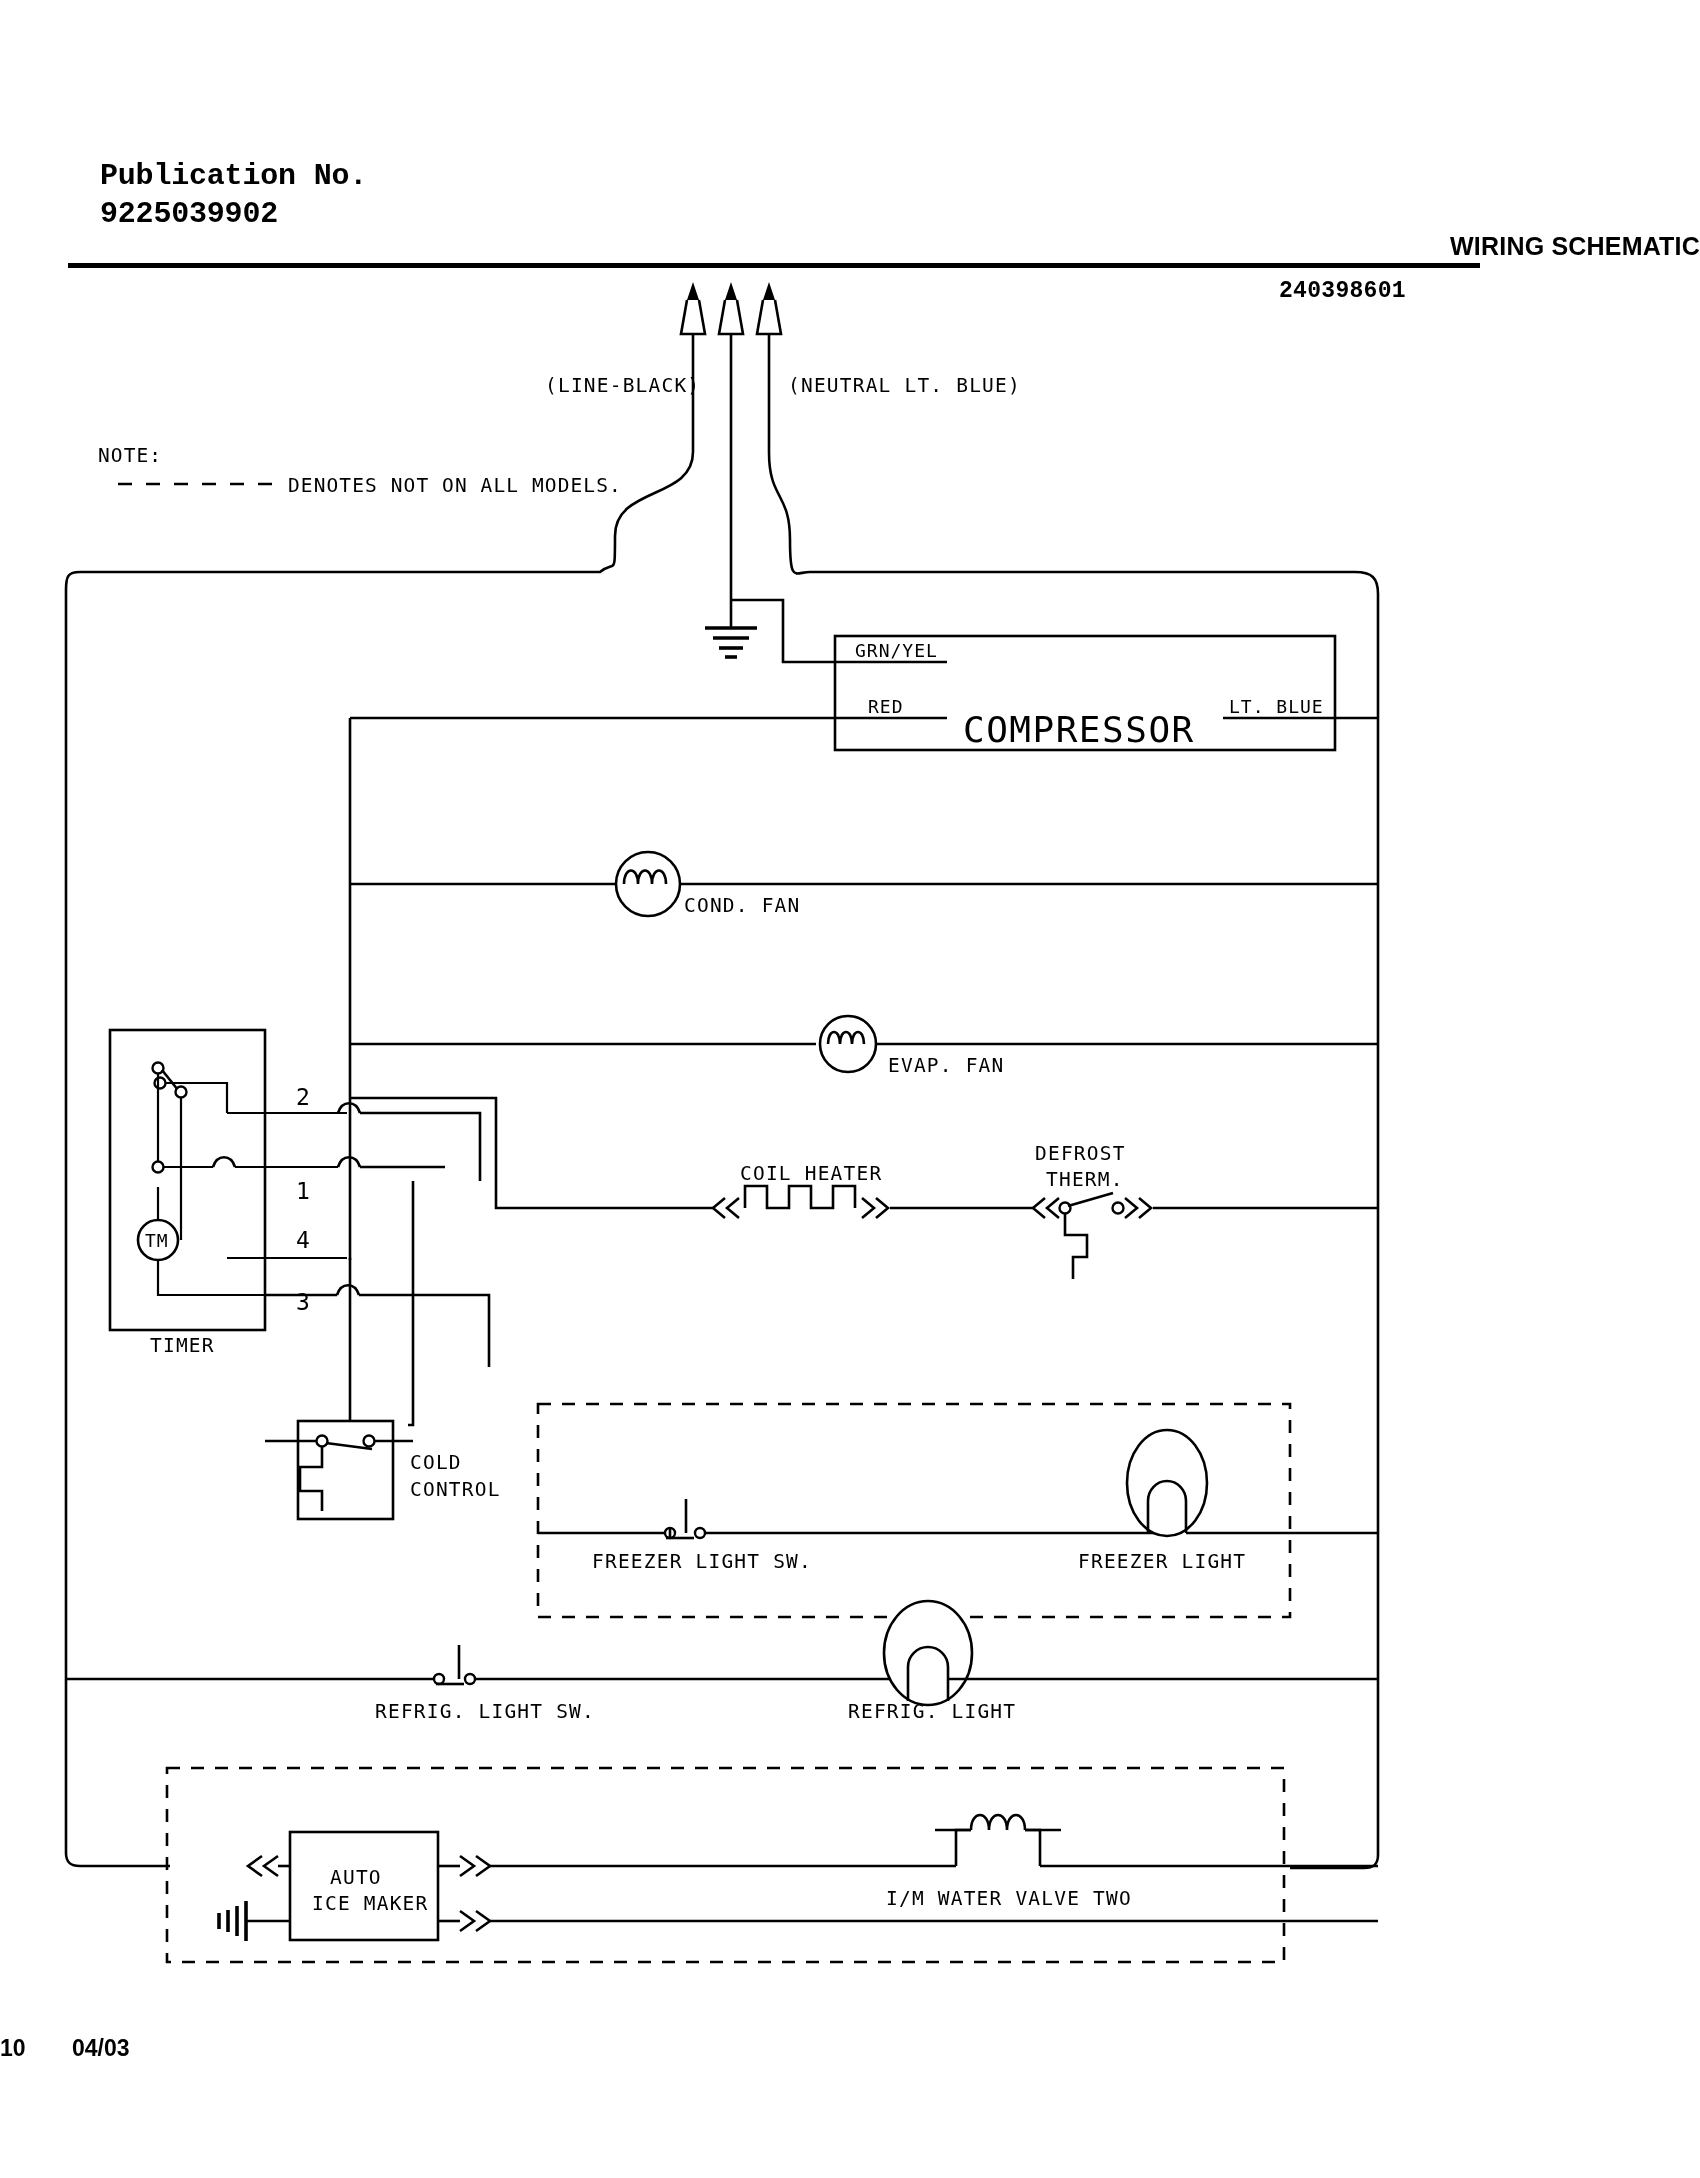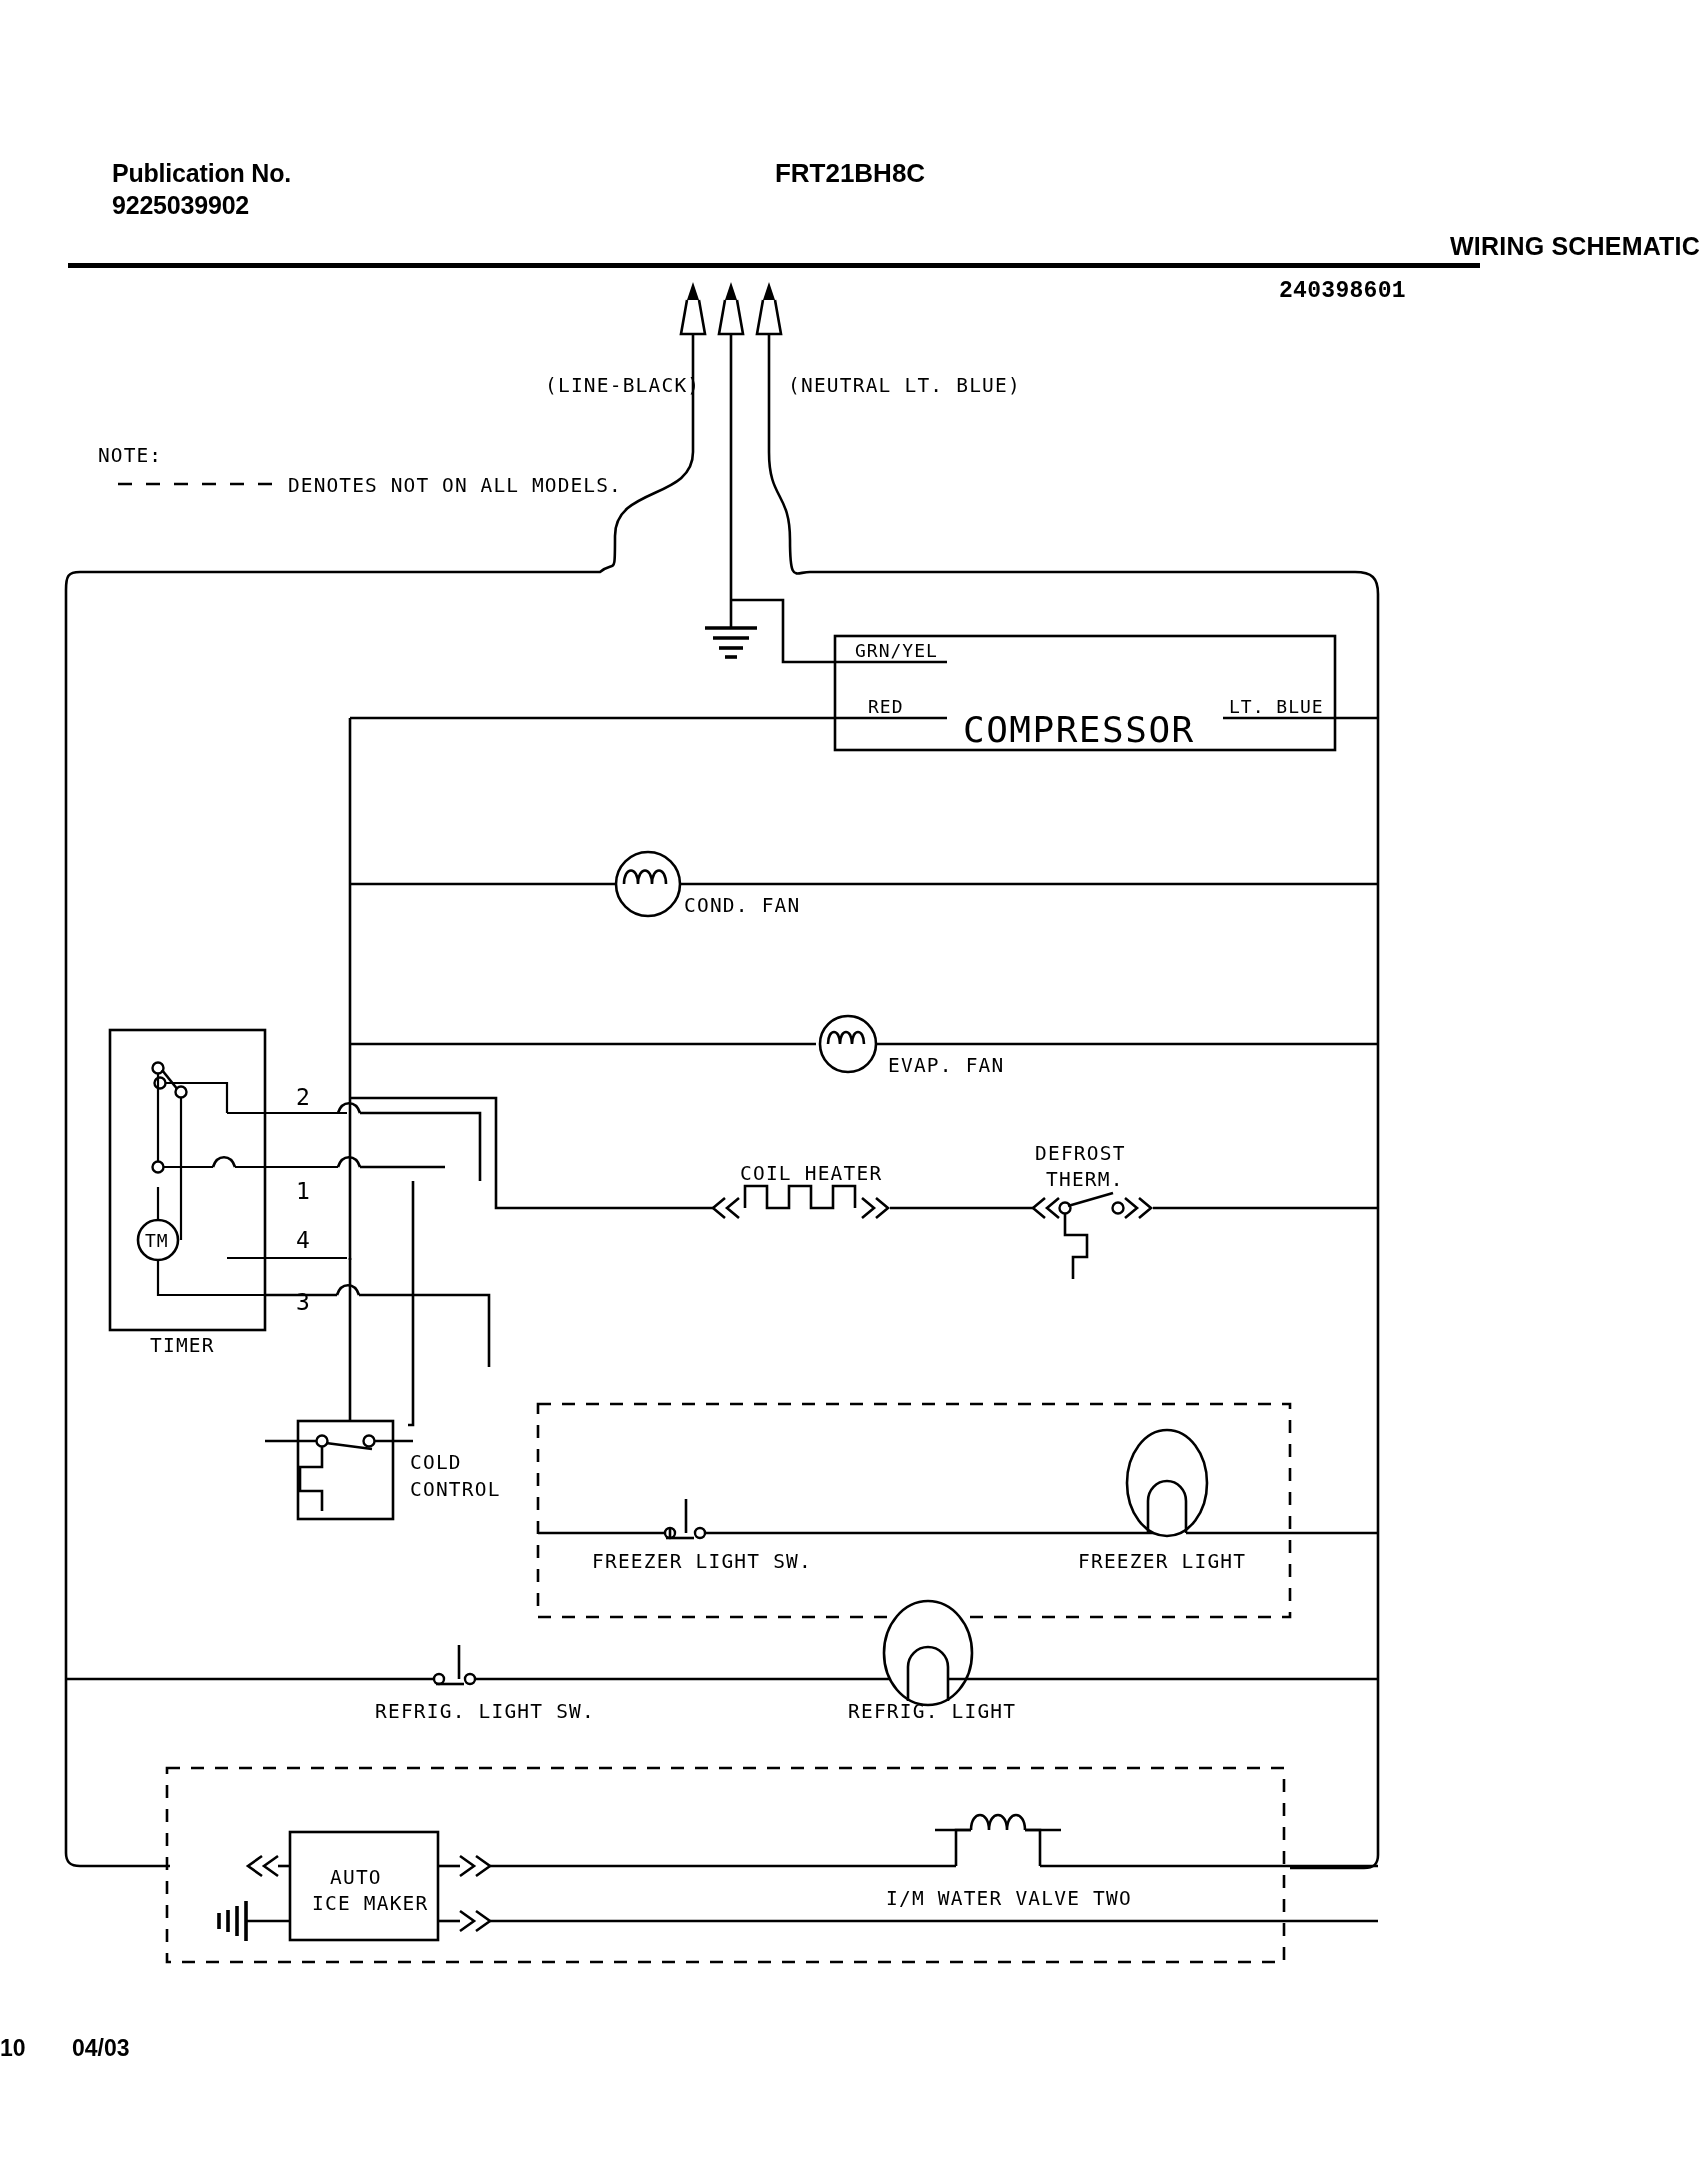--- a/index.html
+++ b/index.html
@@ -18,26 +18,27 @@
   }
   .page {
     position: relative;
     width: 1700px;
     height: 2178px;
   }
 
   
   .hdr-pub {
     position: absolute;
-    left: 112px;
+    left: 100px;
     top: 157px;
-    font-size: 25px;
+    font-size: 30px;
     font-weight: bold;
     line-height: 1.28;
     letter-spacing: -0.2px;
+    font-family: Liberation Mono, monospace;
   }
   .hdr-pub div { white-space: nowrap; }
 
   .hdr-model {
     position: absolute;
     left: 0;
     top: 158px;
     width: 1700px;
     text-align: center;
     font-size: 26px;
@@ -151,21 +152,20 @@
 </head>
 <body>
 
 <div class="page">
 
   <div class="hdr-pub">
     <div>Publication No.</div>
     <div>9225039902</div>
   </div>
 
-  <div class="hdr-model">FRT21BH8C</div>
   <div class="hdr-title">WIRING SCHEMATIC</div>
   <div class="hdr-rule"></div>
   <div class="hdr-partno">240398601</div>
 
   <div class="ftr-date">04/03</div>
   <div class="ftr-page">10</div>
 
   <div class="schematic">
   <svg width="1700" height="2178" viewBox="0 0 1700 2178" xmlns="http://www.w3.org/2000/svg">
 

